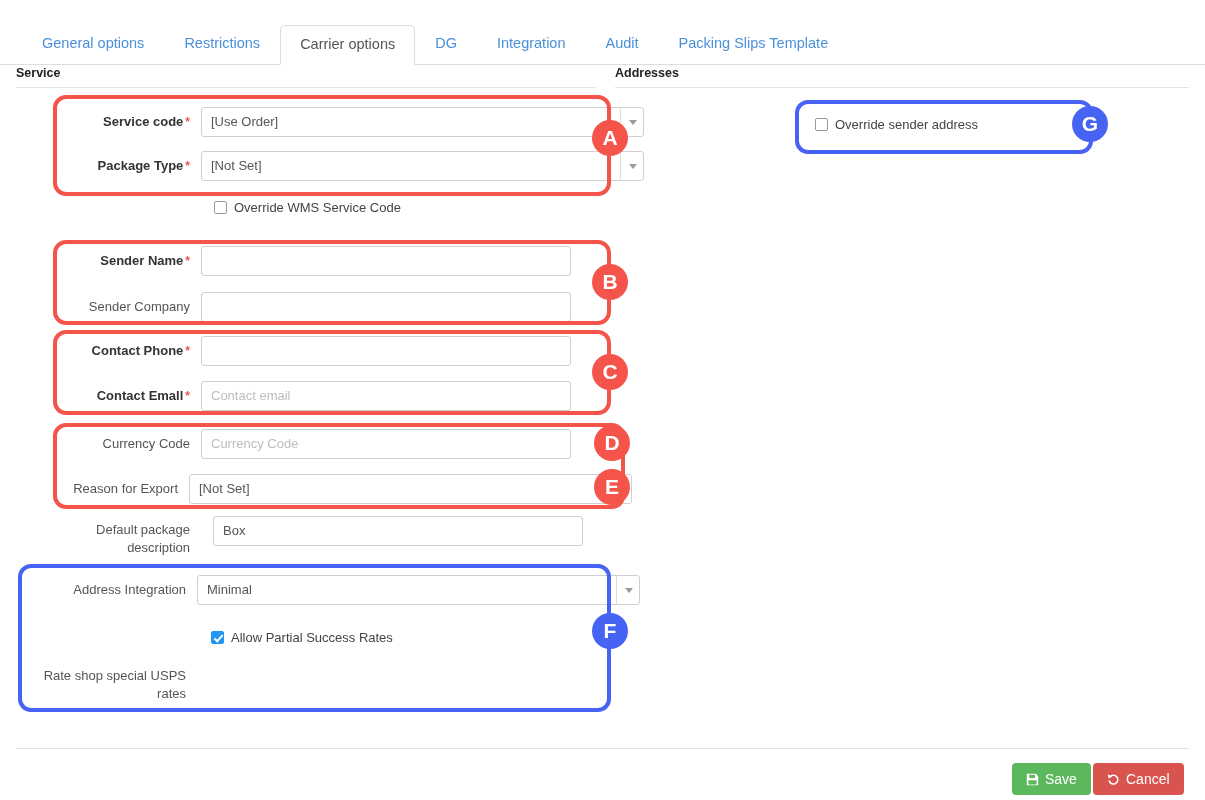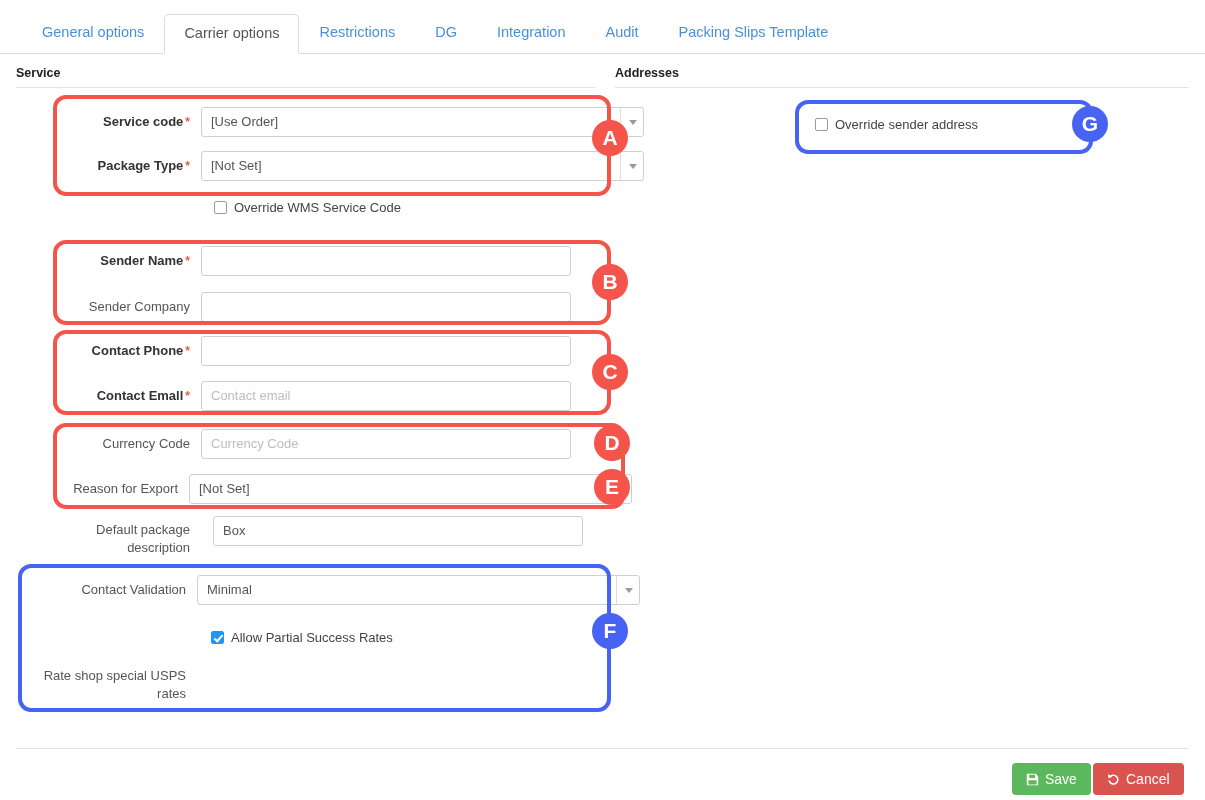--- a/index.html
+++ b/index.html
@@ -9,21 +9,21 @@
     background: #ffffff;
     font-family: "Liberation Sans", sans-serif;
     font-size: 13px;
     color: #333333;
     position: relative;
     overflow: hidden;
   }
 
   
   .tabbar {
-    position: absolute; left: 0; top: 4px; width: 1205px; height: 50px;
+    position: absolute; left: 0; top: 15px; width: 1205px; height: 50px;
     border-bottom: 1px solid #dddddd;
   }
   .tabs {
     position: absolute; left: 22px; top: 9px;
     display: flex; align-items: flex-end; gap: 0;
   }
   .tab {
     padding: 9px 19px 10px 19px;
     font-size: 14.5px;
     color: #4a90d9;
@@ -176,22 +176,22 @@
   .btn-save   { background: #5cb85c; left: 1012px; top: 763px; }
   .btn-cancel { background: #d9534f; left: 1093px; top: 763px; }
   .btn svg { display: block; }
 </style>
 </head>
 <body>
 
 <div class="tabbar">
   <div class="tabs">
     <div class="tab">General options</div>
+    <div class="tab">Restrictions</div>
     <div class="tab active">Carrier options</div>
-    <div class="tab">Restrictions</div>
     <div class="tab">DG</div>
     <div class="tab">Integration</div>
     <div class="tab">Audit</div>
     <div class="tab">Packing Slips Template</div>
   </div>
 </div>
 
 <div class="sec-head" id="sec-service">Service</div>
 <div class="sec-head" id="sec-addresses">Addresses</div>
 
@@ -269,21 +269,21 @@
   <div class="lbl two-line" style="padding-top:5px;">
     <span>Default package</span><br>
     <span>description</span>
   </div>
   <div class="ctl">
     <div class="field">Box</div>
   </div>
 </div>
 
 <div class="row" style="left:12px; top:575px;">
-  <div class="lbl">Contact Validation</div>
+  <div class="lbl">Address Integration</div>
   <div class="ctl">
     <div class="field select">Minimal</div>
     <span class="caret">
         <i></i>
       </span>
   </div>
 </div>
 
 <div class="cbrow" style="left:211px; top:630px;">
   <span class="cb on"></span>

